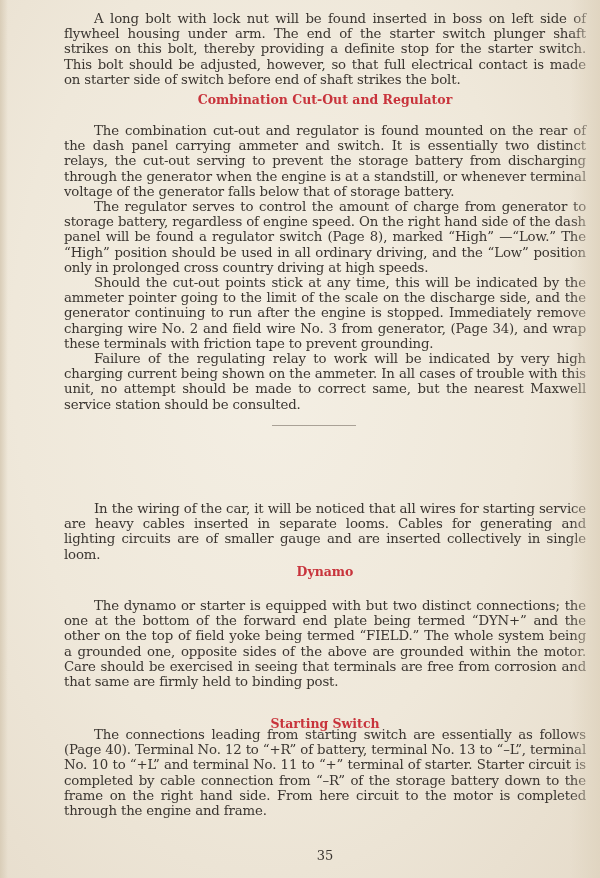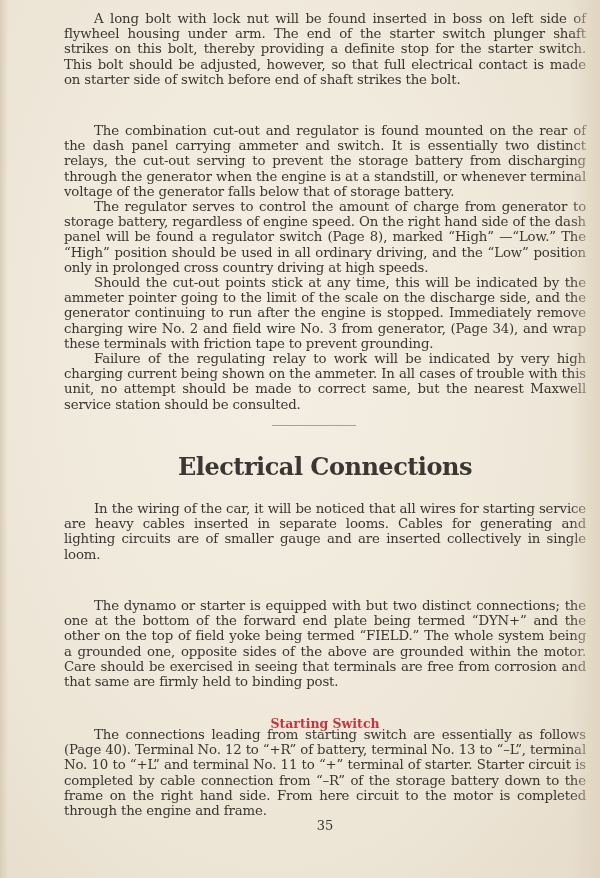--- a/index.html
+++ b/index.html
@@ -32,49 +32,50 @@
     color:#c8343c; font-weight:bold; font-size:12.5px;
   }
   .rule {
     position:absolute; left:272px; top:425px; width:84px; height:1px; background:#a9a196;
   }
   .title {
     position:absolute; left:64px; width:522px; top:452px; text-align:center;
     font-size:24px; font-weight:bold; color:#3a3634; letter-spacing:-0.5px;
   }
   .pageno {
-    position:absolute; left:64px; width:522px; top:818px; text-align:center;
+    position:absolute; left:64px; width:522px; top:848px; text-align:center;
     font-size:13px; color:#3a3530;
   }
 </style>
 </head>
 <body>
 
 <div class="page">
 
   <div class="text" style="top:11px;">
     <p>A long bolt with lock nut will be found inserted in boss on left side of flywheel housing under arm. The end of the starter switch plunger shaft strikes on this bolt, thereby providing a definite stop for the starter switch. This bolt should be adjusted, however, so that full electrical contact is made on starter side of switch before end of shaft strikes the bolt.</p>
   </div>
 
+  <div class="sub" style="top:92px;">Combination Cut-Out and Regulator</div>
 
   <div class="text" style="top:123px;">
     <p>The combination cut-out and regulator is found mounted on the rear of the dash panel carrying ammeter and switch. It is essentially two distinct relays, the cut-out serving to prevent the storage battery from discharging through the generator when the engine is at a standstill, or whenever terminal voltage of the generator falls below that of storage battery.</p>
     <p>The regulator serves to control the amount of charge from generator to storage battery, regardless of engine speed. On the right hand side of the dash panel will be found a regulator switch (Page 8), marked “High” —“Low.” The “High” position should be used in all ordinary driving, and the “Low” position only in prolonged cross country driving at high speeds.</p>
     <p>Should the cut-out points stick at any time, this will be indicated by the ammeter pointer going to the limit of the scale on the discharge side, and the generator continuing to run after the engine is stopped. Immediately remove charging wire No. 2 and field wire No. 3 from generator, (Page 34), and wrap these terminals with friction tape to prevent grounding.</p>
     <p>Failure of the regulating relay to work will be indicated by very high charging current being shown on the ammeter. In all cases of trouble with this unit, no attempt should be made to correct same, but the nearest Maxwell service station should be consulted.</p>
   </div>
 
   <div class="rule"></div>
 
-  <div class="title">Electrical Connections</div>
 
   <div class="text" style="top:501px;">
     <p>In the wiring of the car, it will be noticed that all wires for starting service are heavy cables inserted in separate looms. Cables for generating and lighting circuits are of smaller gauge and are inserted collectively in single loom.</p>
   </div>
 
+  <div class="sub" style="top:564px;">Dynamo</div>
 
   <div class="text" style="top:598px;">
     <p>The dynamo or starter is equipped with but two distinct connections; the one at the bottom of the forward end plate being termed “DYN+” and the other on the top of field yoke being termed “FIELD.” The whole system being a grounded one, opposite sides of the above are grounded within the motor. Care should be exercised in seeing that terminals are free from corrosion and that same are firmly held to binding post.</p>
   </div>
 
   <div class="sub" style="top:716px;">Starting Switch</div>
 
   <div class="text" style="top:727px;">
     <p>The connections leading from starting switch are essentially as follows (Page 40). Terminal No. 12 to “+R” of battery, terminal No. 13 to “–L”, terminal No. 10 to “+L” and terminal No. 11 to “+” terminal of starter. Starter circuit is completed by cable connection from “–R” of the storage battery down to the frame on the right hand side. From here circuit to the motor is completed through the engine and frame.</p>
   </div>

